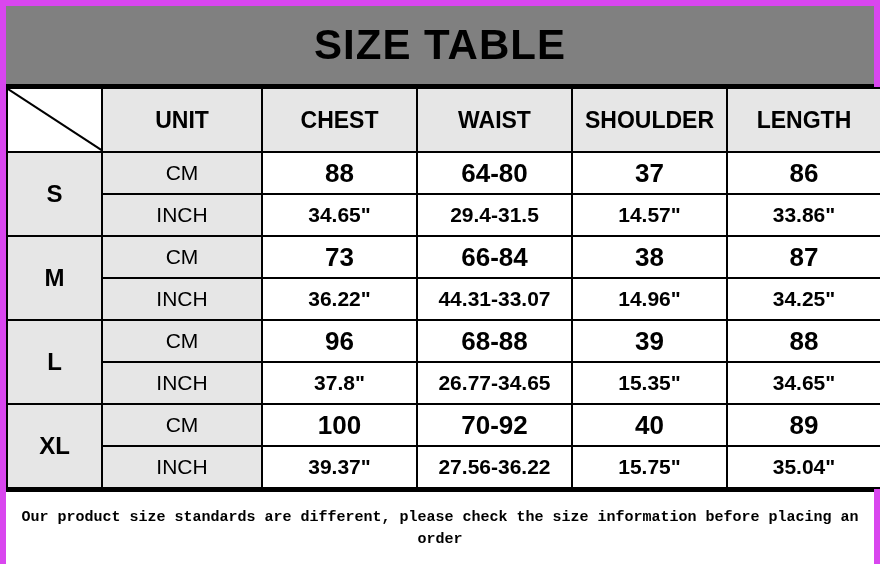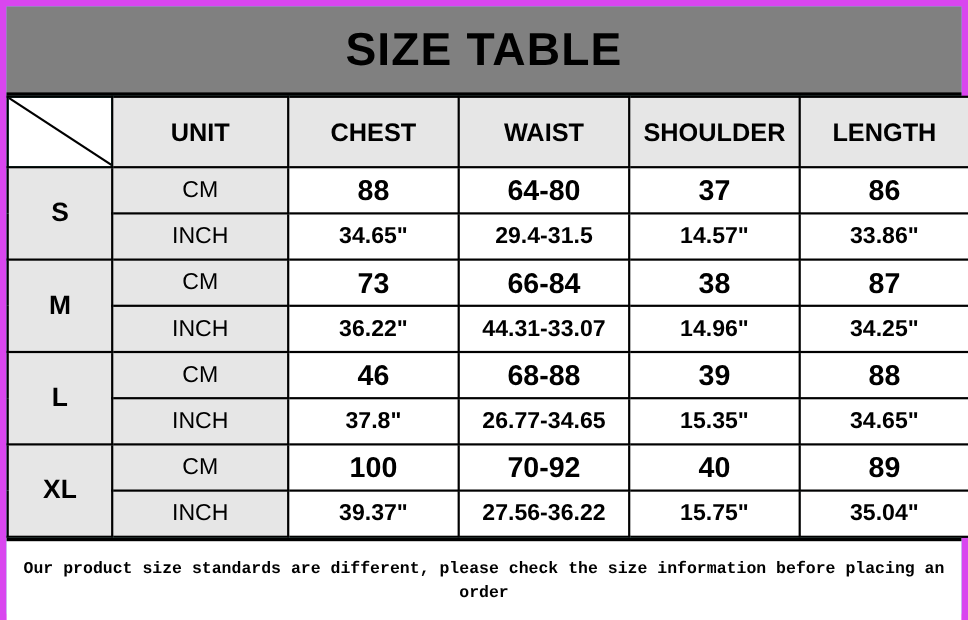--- a/index.html
+++ b/index.html
@@ -173,21 +173,21 @@
         <td class="unit-cell">INCH</td>
         <td class="val-cell">36.22"</td>
         <td class="val-cell">44.31-33.07</td>
         <td class="val-cell">14.96"</td>
         <td class="val-cell">34.25"</td>
       </tr>
 
       <tr class="row-cm">
         <td class="size-cell" rowspan="2">L</td>
         <td class="unit-cell">CM</td>
-        <td class="val-cell">46</td>
+        <td class="val-cell">96</td>
         <td class="val-cell">68-88</td>
         <td class="val-cell">39</td>
         <td class="val-cell">88</td>
       </tr>
       <tr class="row-inch">
         <td class="unit-cell">INCH</td>
         <td class="val-cell">37.8"</td>
         <td class="val-cell">26.77-34.65</td>
         <td class="val-cell">15.35"</td>
         <td class="val-cell">34.65"</td>

